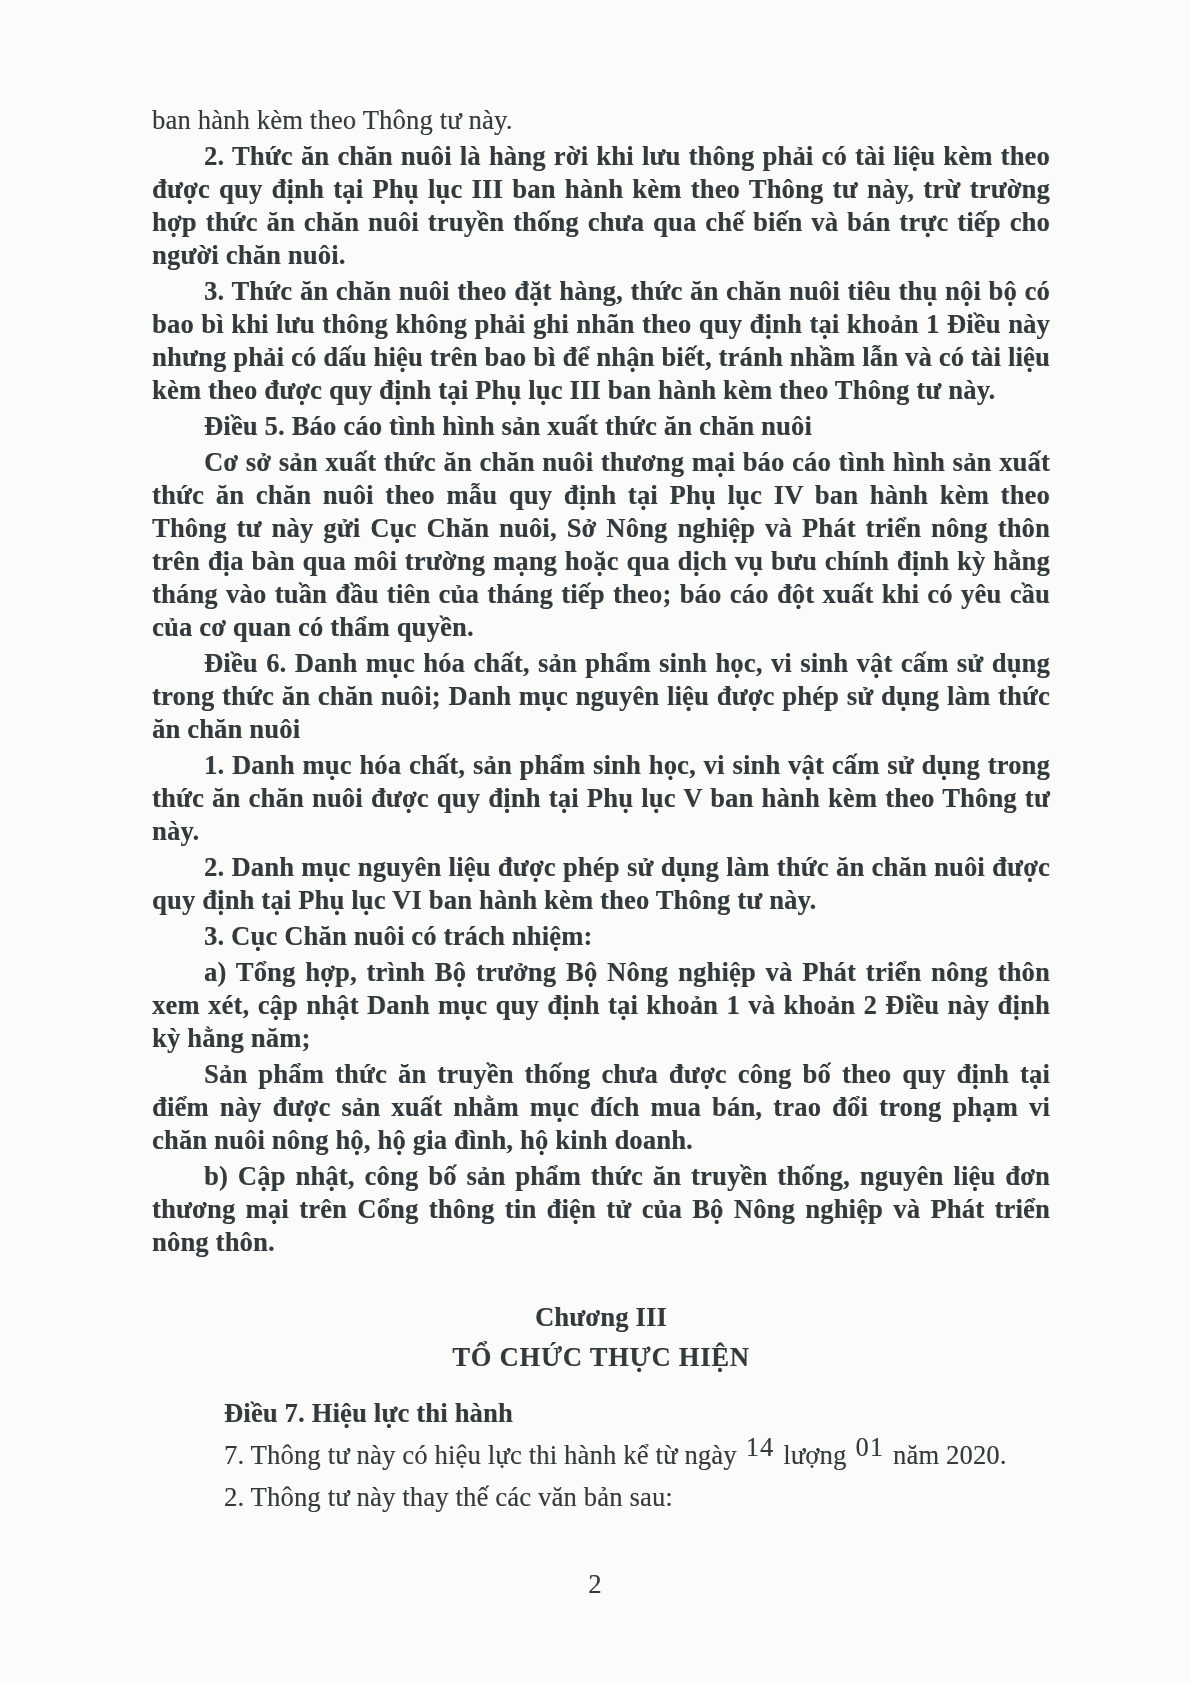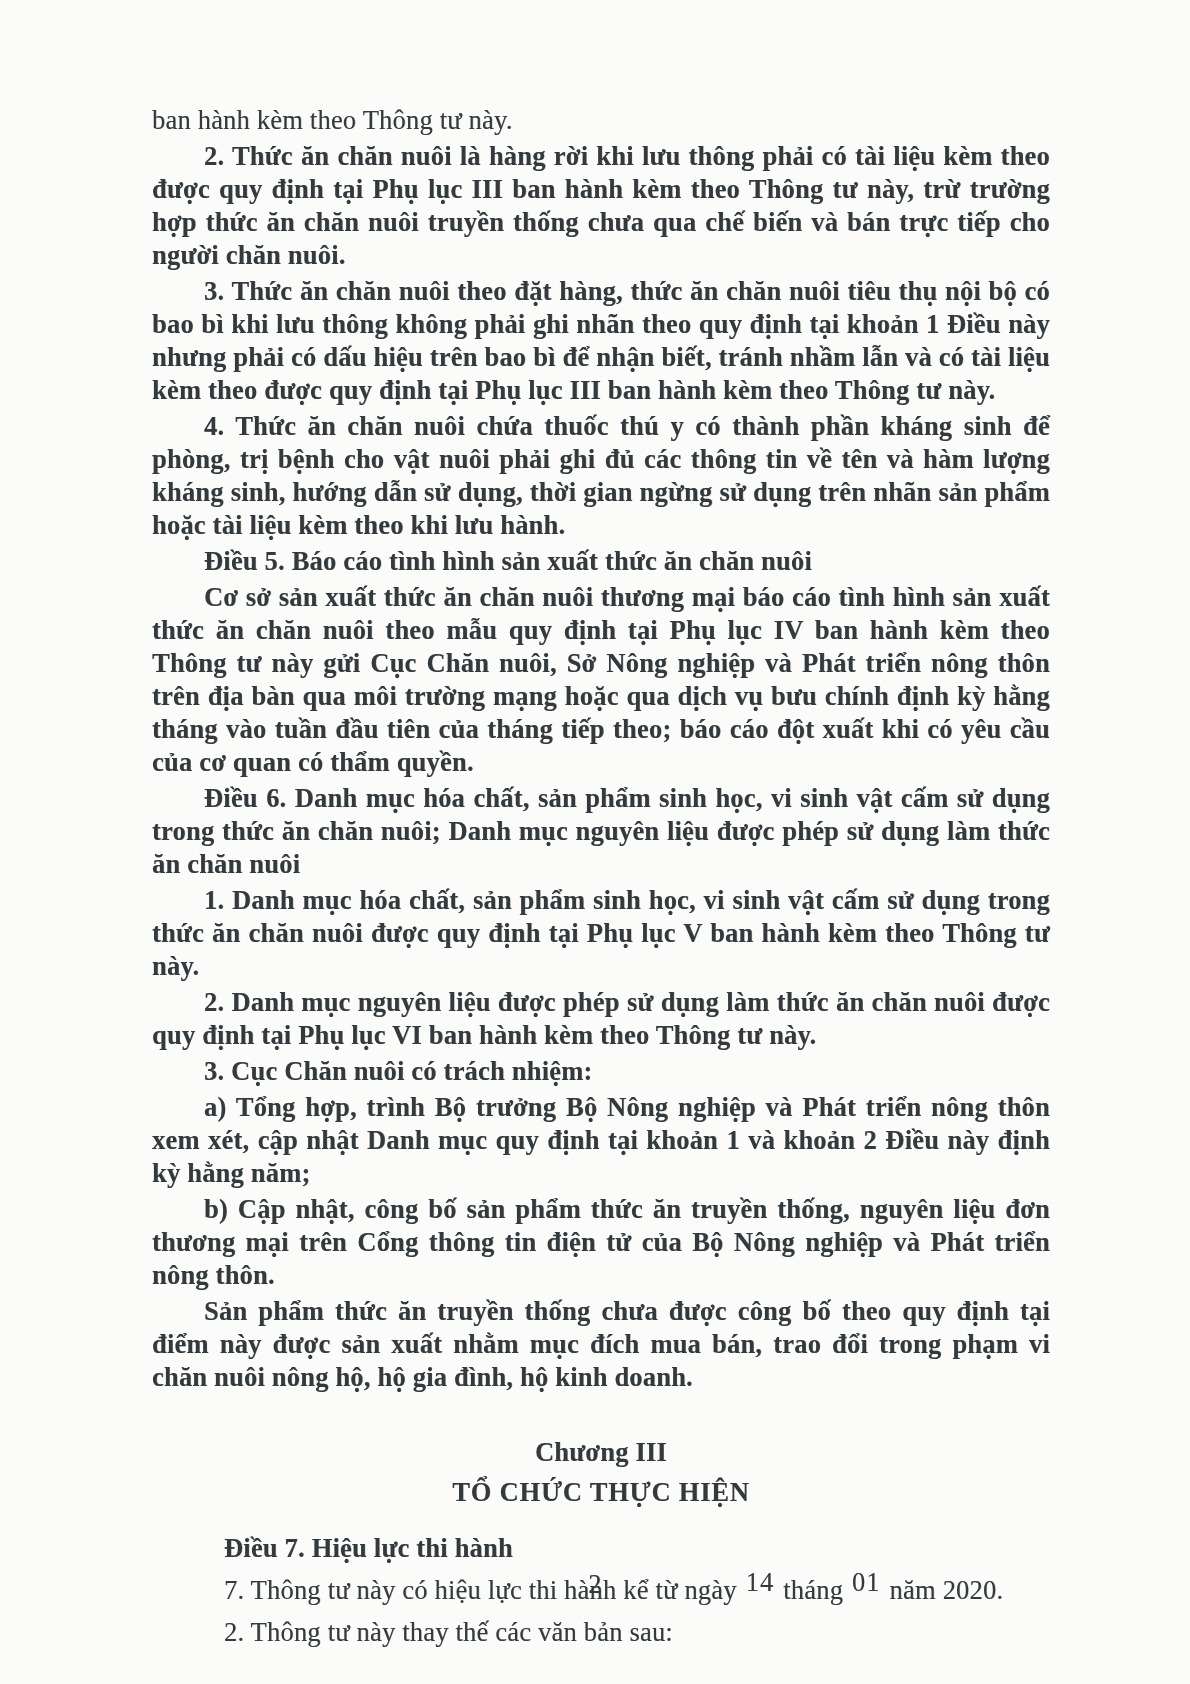--- a/index.html
+++ b/index.html
@@ -71,46 +71,45 @@
 <body>
 
 <div class="page">
 
   <p class="cont">ban hành kèm theo Thông tư này.</p>
 
   <p class="para">2. Thức ăn chăn nuôi là hàng rời khi lưu thông phải có tài liệu kèm theo được quy định tại Phụ lục III ban hành kèm theo Thông tư này, trừ trường hợp thức ăn chăn nuôi truyền thống chưa qua chế biến và bán trực tiếp cho người chăn nuôi.</p>
 
   <p class="para">3. Thức ăn chăn nuôi theo đặt hàng, thức ăn chăn nuôi tiêu thụ nội bộ có bao bì khi lưu thông không phải ghi nhãn theo quy định tại khoản 1 Điều này nhưng phải có dấu hiệu trên bao bì để nhận biết, tránh nhầm lẫn và có tài liệu kèm theo được quy định tại Phụ lục III ban hành kèm theo Thông tư này.</p>
 
-  <p class="para">4. Thức ăn chăn nuôi chứa thuốc thú y có thành phần kháng sinh để phòng, trị bệnh cho vật nuôi phải ghi đủ các thông tin về tên và hàm lượng kháng sinh, hướng dẫn sử dụng, thời gian ngừng sử dụng trên nhãn sản phẩm hoặc tài liệu kèm theo khi lưu hành.</p>
 
   <p class="heading">Điều 5. Báo cáo tình hình sản xuất thức ăn chăn nuôi</p>
 
   <p class="para">Cơ sở sản xuất thức ăn chăn nuôi thương mại báo cáo tình hình sản xuất thức ăn chăn nuôi theo mẫu quy định tại Phụ lục IV ban hành kèm theo Thông tư này gửi Cục Chăn nuôi, Sở Nông nghiệp và Phát triển nông thôn trên địa bàn qua môi trường mạng hoặc qua dịch vụ bưu chính định kỳ hằng tháng vào tuần đầu tiên của tháng tiếp theo; báo cáo đột xuất khi có yêu cầu của cơ quan có thẩm quyền.</p>
 
   <p class="heading">Điều 6. Danh mục hóa chất, sản phẩm sinh học, vi sinh vật cấm sử dụng trong thức ăn chăn nuôi; Danh mục nguyên liệu được phép sử dụng làm thức ăn chăn nuôi</p>
 
   <p class="para">1. Danh mục hóa chất, sản phẩm sinh học, vi sinh vật cấm sử dụng trong thức ăn chăn nuôi được quy định tại Phụ lục V ban hành kèm theo Thông tư này.</p>
 
   <p class="para">2. Danh mục nguyên liệu được phép sử dụng làm thức ăn chăn nuôi được quy định tại Phụ lục VI ban hành kèm theo Thông tư này.</p>
 
   <p class="para">3. Cục Chăn nuôi có trách nhiệm:</p>
 
   <p class="para">a) Tổng hợp, trình Bộ trưởng Bộ Nông nghiệp và Phát triển nông thôn xem xét, cập nhật Danh mục quy định tại khoản 1 và khoản 2 Điều này định kỳ hằng năm;</p>
 
+  <p class="para">Sản phẩm thức ăn truyền thống chưa được công bố theo quy định tại điểm này được sản xuất nhằm mục đích mua bán, trao đổi trong phạm vi chăn nuôi nông hộ, hộ gia đình, hộ kinh doanh.</p>
+
   <p class="para">b) Cập nhật, công bố sản phẩm thức ăn truyền thống, nguyên liệu đơn thương mại trên Cổng thông tin điện tử của Bộ Nông nghiệp và Phát triển nông thôn.</p>
-
-  <p class="para">Sản phẩm thức ăn truyền thống chưa được công bố theo quy định tại điểm này được sản xuất nhằm mục đích mua bán, trao đổi trong phạm vi chăn nuôi nông hộ, hộ gia đình, hộ kinh doanh.</p>
 
   <div class="chapter">
     <p class="chapter-label">Chương III</p>
     <p class="chapter-title">TỔ CHỨC THỰC HIỆN</p>
   </div>
 
   <div class="article7">
     <p class="heading">Điều 7. Hiệu lực thi hành</p>
-    <p class="line"><span>7. Thông tư này có hiệu lực thi hành kể từ ngày</span><span class="fill-in">14</span><span>tháng</span><span class="fill-in">01</span><span>năm 2020.</span></p>
+    <p class="line"><span>7. Thông tư này có hiệu lực thi hành kể từ ngày</span><span class="fill-in">14</span><span>lượng</span><span class="fill-in">01</span><span>năm 2020.</span></p>
     <p class="line">2. Thông tư này thay thế các văn bản sau:</p>
   </div>
 
   <div class="page-number">2</div>
 
 </div>
 
 </body></html>

